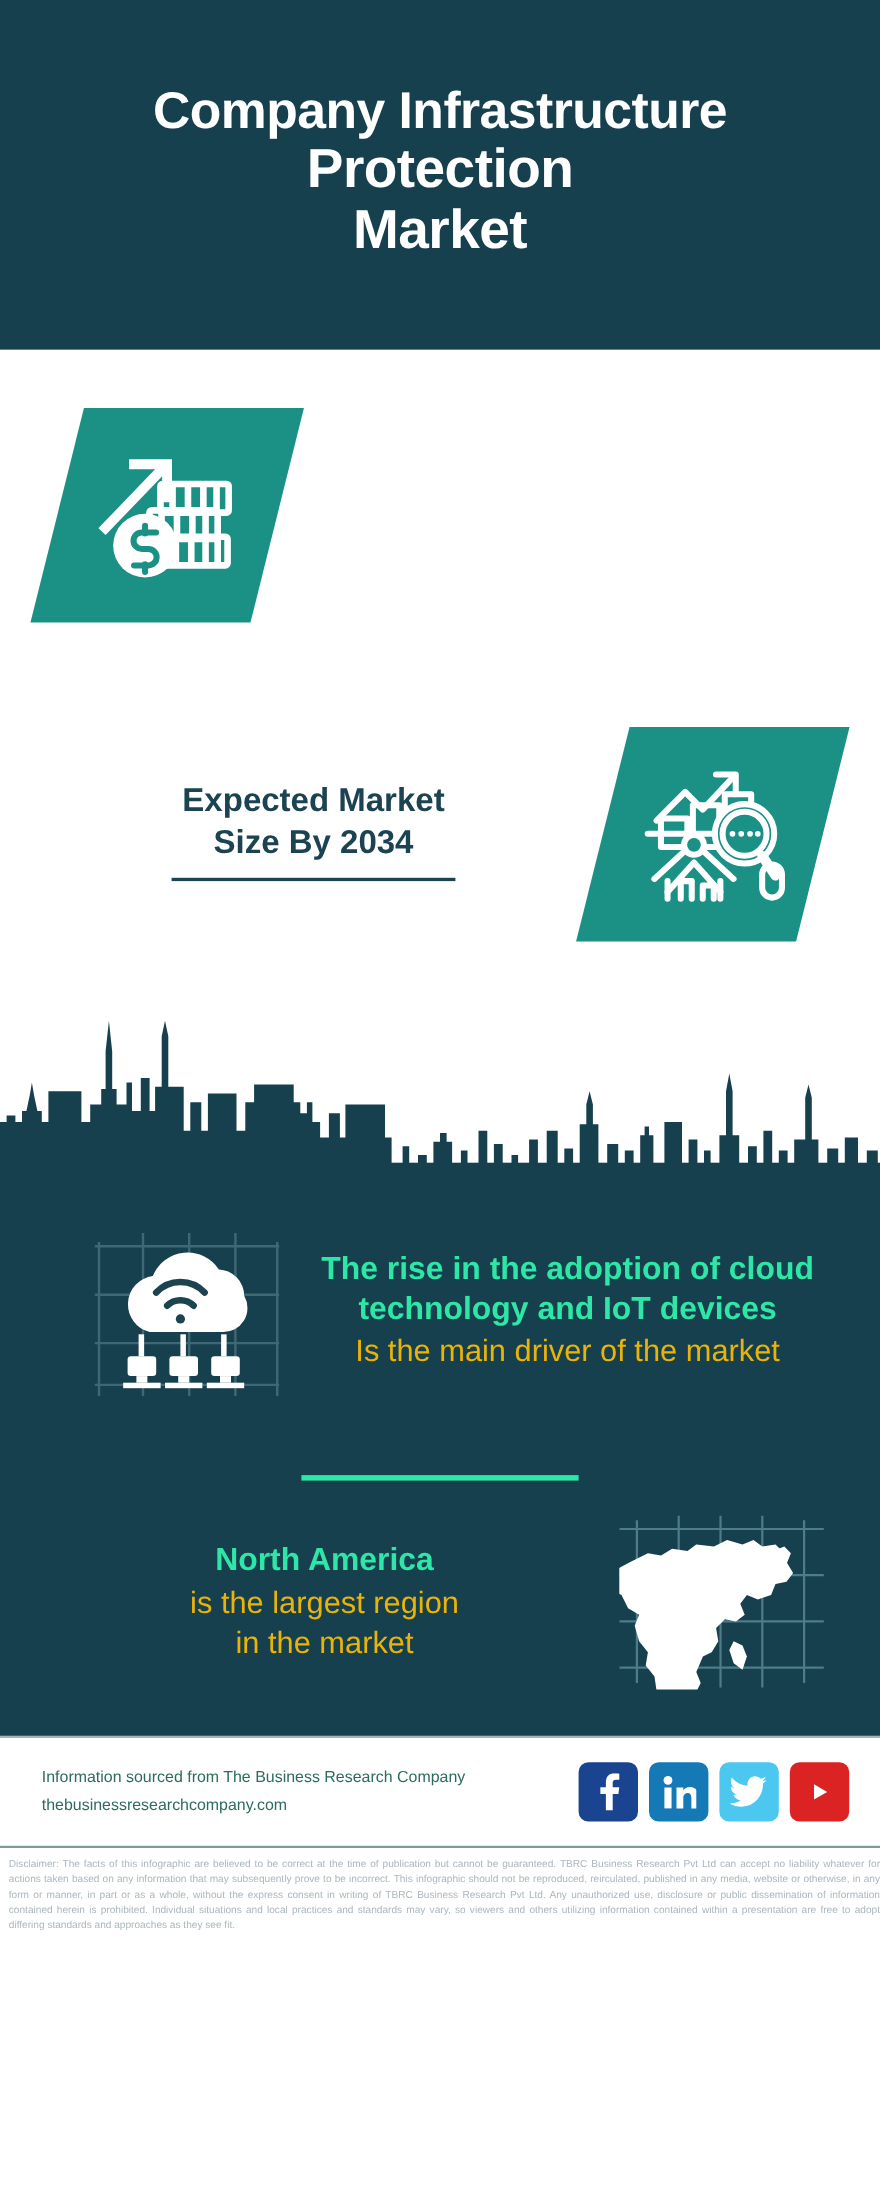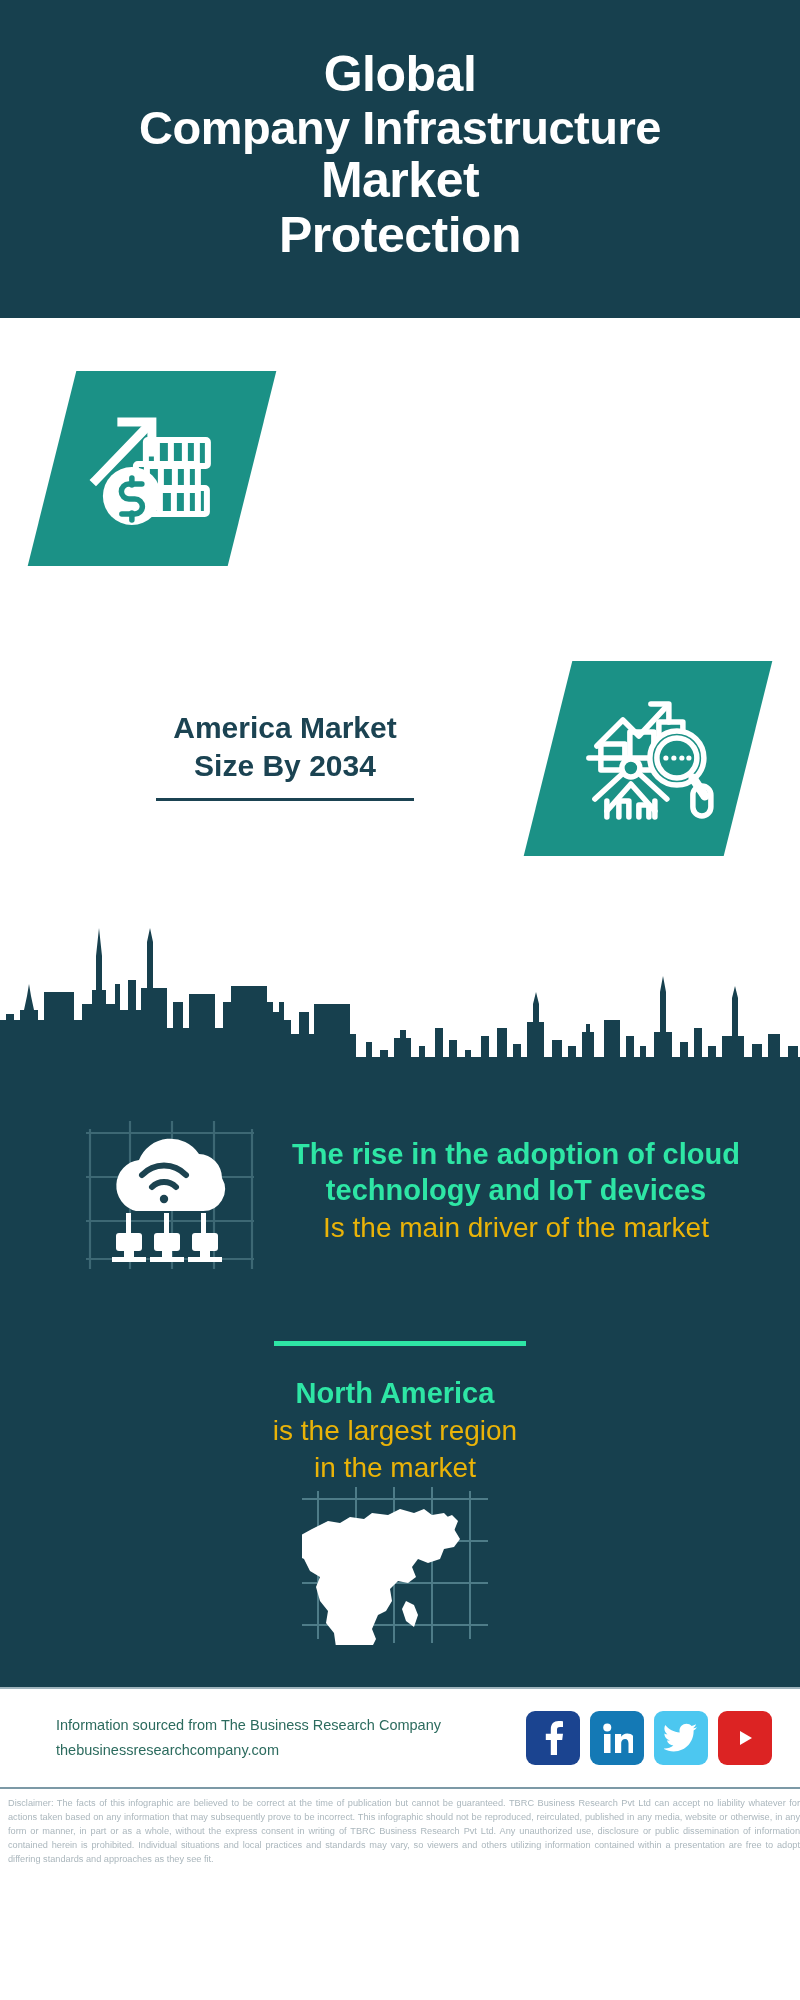--- a/index.html
+++ b/index.html
@@ -108,31 +108,30 @@
   .green-divider {
     width:252px; height:5px;
     background:#2EE6A5;
     margin:34px auto 30px;
   }
 
   .region-row {
     display:flex; align-items:center;
     padding:0 44px 42px 34px;
     min-height:180px;
-    flex-direction:column;
   }
   .region-text { flex:1 1 auto; text-align:center; }
   .region-map { flex:0 0 auto; width:200px; display:flex; justify-content:center; }
 
   
   .footer {
     width:800px; height:100px;
     background:#ffffff;
     display:flex; align-items:center;
-    padding:0 28px 0 56px;
+    padding:0 28px 0 38px;
     border-top:2px solid #9FB4BD;
   }
   .footer-text { flex:1 1 auto; }
   .footer-line {
     color:#2C6B5E;
     font-size:14.5px;
     line-height:1.75;
     white-space:nowrap;
   }
   .socials { flex:0 0 auto; display:flex; gap:10px; align-items:center; }
@@ -150,24 +149,23 @@
     font-size:9.2px;
     line-height:1.52;
     text-align:justify;
   }
 </style>
 </head>
 <body>
 
 <div class="header">
   <div class="header-title">
-    <span class="ln ln-1">Global</span>
     <span class="ln ln-2">Company Infrastructure</span>
+    <span class="ln ln-3">Protection</span>
     <span class="ln ln-4">Market</span>
-    <span class="ln ln-3">Protection</span>
   </div>
 </div>
 
 <div class="stat-row stat-row-1">
   <div class="para-badge">
     <div class="para-inner">
       <svg width="132" height="130" viewBox="0 0 132 130">
         <g fill="none" stroke="#ffffff" stroke-width="9" stroke-linecap="square">
           <path d="M10 76 L62 22"></path>
           <path d="M36 18 L66 18 L66 48"></path>
@@ -185,21 +183,21 @@
           <path d="M56 80 h-13 a7.5 7.5 0 0 0 0 15 h6 a7.5 7.5 0 0 1 0 15 h-13"></path>
           <path d="M46 74 v7 M46 109 v7"></path>
         </g>
       </svg>
     </div>
   </div>
 </div>
 
 <div class="stat-row stat-row-2">
   <div class="stat-text">
-    <div class="stat-label">America Market</div>
+    <div class="stat-label">Expected Market</div>
     <div class="stat-label">Size By 2034</div>
     <div class="stat-rule"></div>
   </div>
   <div class="para-badge">
     <div class="para-inner">
       <svg width="134" height="126" viewBox="0 0 134 126">
         <g fill="none" stroke="#ffffff" stroke-width="5.5" stroke-linejoin="round" stroke-linecap="round">
           <path d="M16 50 L42 24 L58 40 L86 10"></path>
           <path d="M70 8 h18 v18"></path>
           <rect x="20" y="48" width="24" height="26"></rect>

